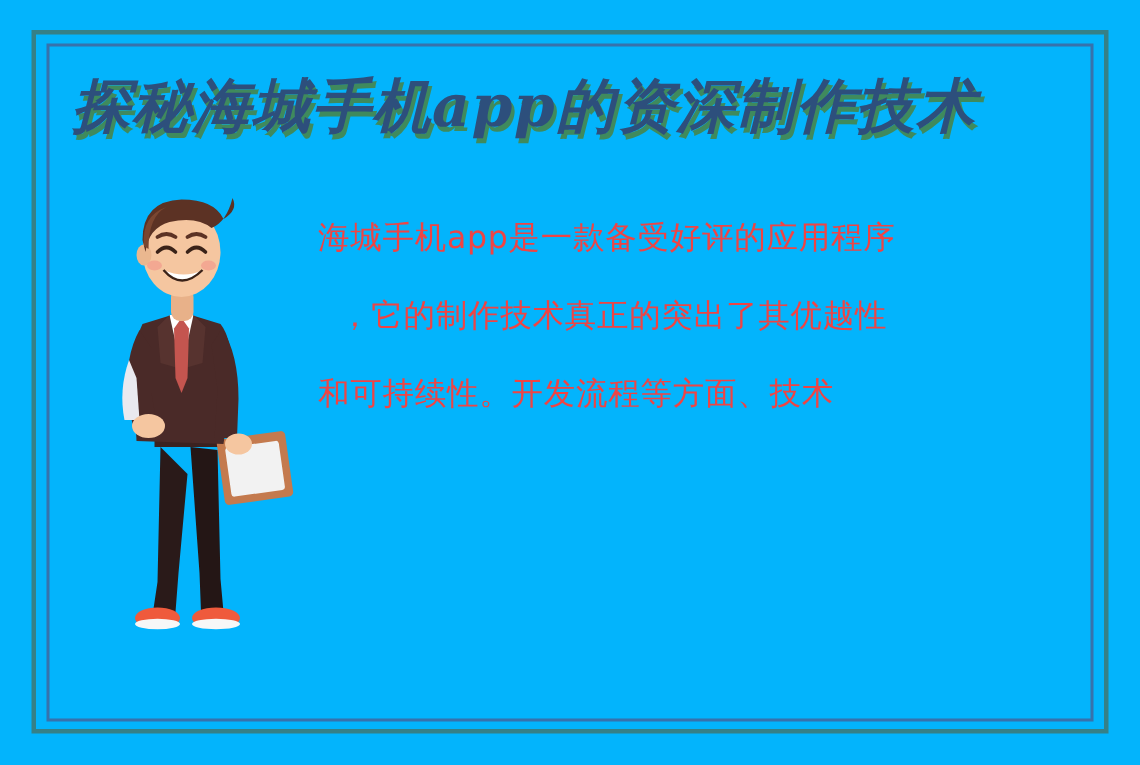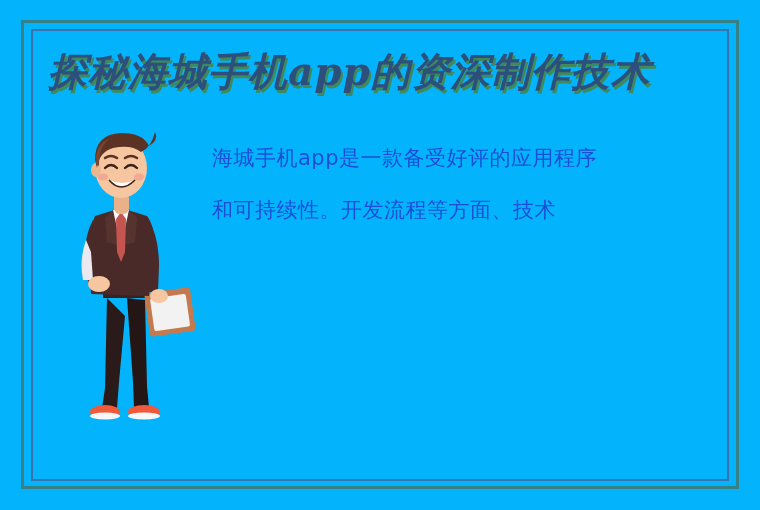--- a/index.html
+++ b/index.html
@@ -58,21 +58,21 @@
   }
   
   .body-text {
     position: absolute;
     left: 212px;
     top: 132px;
     width: 512px;
     font-family: "DejaVu Sans", "Liberation Sans", sans-serif;
     font-size: 21px;
     line-height: 52px;
-    color: #1d4ed8;
+    color: #ef4444;
     letter-spacing: 0.5px;
   }
   .body-line {
     display: block;
     white-space: nowrap;
   }
   .body-line.indent {
     padding-left: 14px;
   }
   
@@ -91,20 +91,21 @@
 
   <div class="bg"></div>
 
   <div class="frame-outer"></div>
   <div class="frame-inner"></div>
 
   <div class="title">探秘海城手机app的资深制作技术</div>
 
   <div class="body-text">
     <span class="body-line">海城手机app是一款备受好评的应用程序</span>
+    <span class="body-line indent">，它的制作技术真正的突出了其优越性</span>
     <span class="body-line">和可持续性。开发流程等方面、技术</span>
   </div>
 
   <svg class="illustration" viewBox="0 0 150 310">
 
     <path d="M52 178 L50 268 L47 288 L62 288 L64 262 L70 196 Z" fill="#2a1a19"></path>
     <path d="M72 178 L78 262 L79 288 L94 288 L92 266 L90 180 Z" fill="#241615"></path>
 
     <ellipse cx="50" cy="292" rx="15" ry="7" fill="#ef5a3c"></ellipse>
     <ellipse cx="50" cy="296" rx="15" ry="3.5" fill="#f7f7f7"></ellipse>

